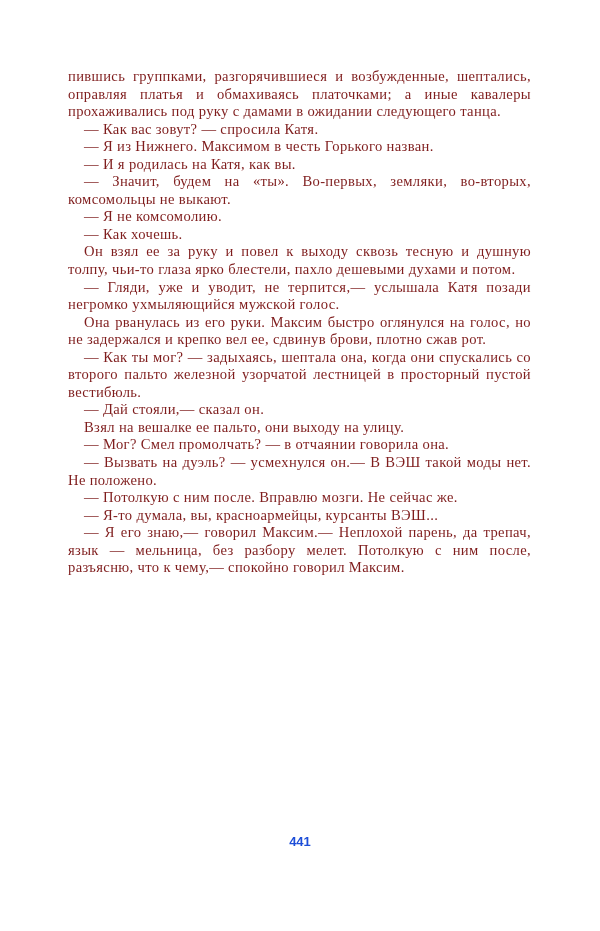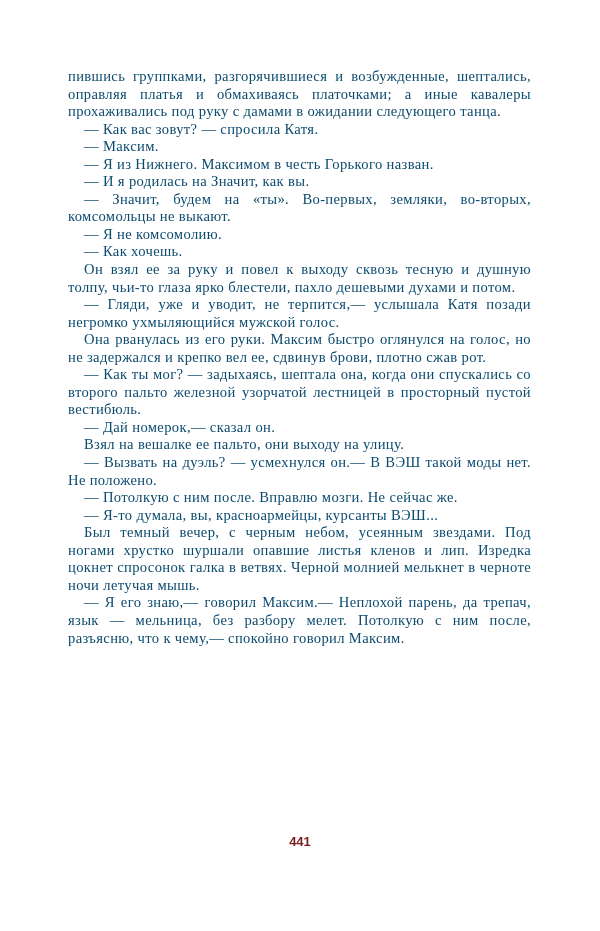--- a/index.html
+++ b/index.html
@@ -5,59 +5,58 @@
   html, body { margin: 0; padding: 0; background: #ffffff; }
   body { width: 600px; height: 931px; position: relative; overflow: hidden; }
   .page {
     position: absolute;
     left: 68px;
     top: 68px;
     width: 463px;
     font-family: "Liberation Serif", "DejaVu Serif", serif;
     font-size: 14.6px;
     line-height: 17.55px;
-    color: #0c4a6e;
+    color: #7f1d1d;
     letter-spacing: 0.35px;
   }
   .p {
     margin: 0;
     text-align: justify;
     text-indent: 16px;
     hyphens: manual;
   }
   .p.noindent { text-indent: 0; }
   .pagenum {
     position: absolute;
     left: 0; width: 600px;
     top: 834px;
     text-align: center;
     font-family: "Liberation Sans", "DejaVu Sans", sans-serif;
     font-weight: bold;
     font-size: 13px;
-    color: #7f1d1d;
+    color: #1d4ed8;
   }
 </style>
 </head>
 <body>
 
 <div class="page">
   <p class="p noindent">пившись группками, разгорячившиеся и возбужденные, шепта­лись, оправляя платья и обмахиваясь платочками; а иные кава­леры прохаживались под руку с дамами в ожидании следующего танца.</p>
   <p class="p">— Как вас зовут? — спросила Катя.</p>
-  <p class="p">— Максим.</p>
   <p class="p">— Я из Нижнего. Максимом в честь Горького назван.</p>
-  <p class="p">— И я родилась на Значит, как вы.</p>
+  <p class="p">— И я родилась на Катя, как вы.</p>
   <p class="p">— Значит, будем на «ты». Во-первых, земляки, во-вторых, комсомольцы не выкают.</p>
   <p class="p">— Я не комсомолию.</p>
   <p class="p">— Как хочешь.</p>
   <p class="p">Он взял ее за руку и повел к выходу сквозь тесную и душную толпу, чьи-то глаза ярко блестели, пахло дешевыми духами и потом.</p>
   <p class="p">— Гляди, уже и уводит, не терпится,— услышала Катя позади негромко ухмыляющийся мужской голос.</p>
   <p class="p">Она рванулась из его руки. Максим быстро оглянулся на голос, но не задержался и крепко вел ее, сдвинув брови, плотно сжав рот.</p>
   <p class="p">— Как ты мог? — задыхаясь, шептала она, когда они спуска­лись со второго пальто железной узорчатой лестницей в простор­ный пустой вестибюль.</p>
-  <p class="p">— Дай номерок,— сказал он.</p>
+  <p class="p">— Дай стояли,— сказал он.</p>
   <p class="p">Взял на вешалке ее пальто, они выходу на улицу.</p>
+  <p class="p">— Мог? Смел промолчать? — в отчаянии говорила она.</p>
   <p class="p">— Вызвать на дуэль? — усмехнулся он.— В ВЭШ такой моды нет. Не положено.</p>
   <p class="p">— Потолкую с ним после. Вправлю мозги. Не сейчас же.</p>
   <p class="p">— Я-то думала, вы, красноармейцы, курсанты ВЭШ...</p>
-  <p class="p">Был темный вечер, с черным небом, усеянным звездами. Под ногами хрустко шуршали опавшие листья кленов и лип. Изредка цокнет спросонок галка в ветвях. Черной молнией мельк­нет в черноте ночи летучая мышь.</p>
   <p class="p">— Я его знаю,— говорил Максим.— Неплохой парень, да трепач, язык — мельница, без разбору мелет. Потолкую с ним после, разъясню, что к чему,— спокойно говорил Максим.</p>
 </div>
 
 <div class="pagenum">441</div>
 
 </body></html>

